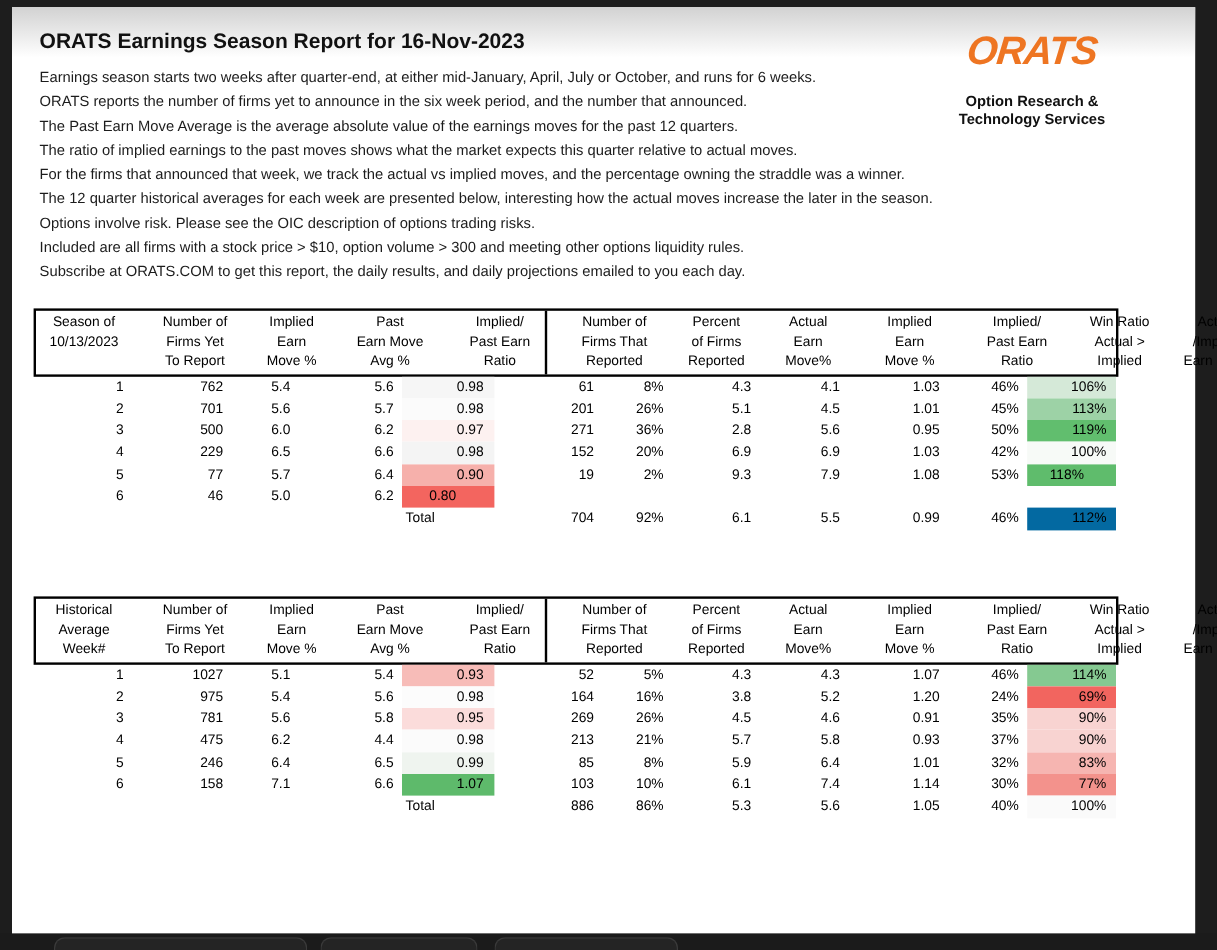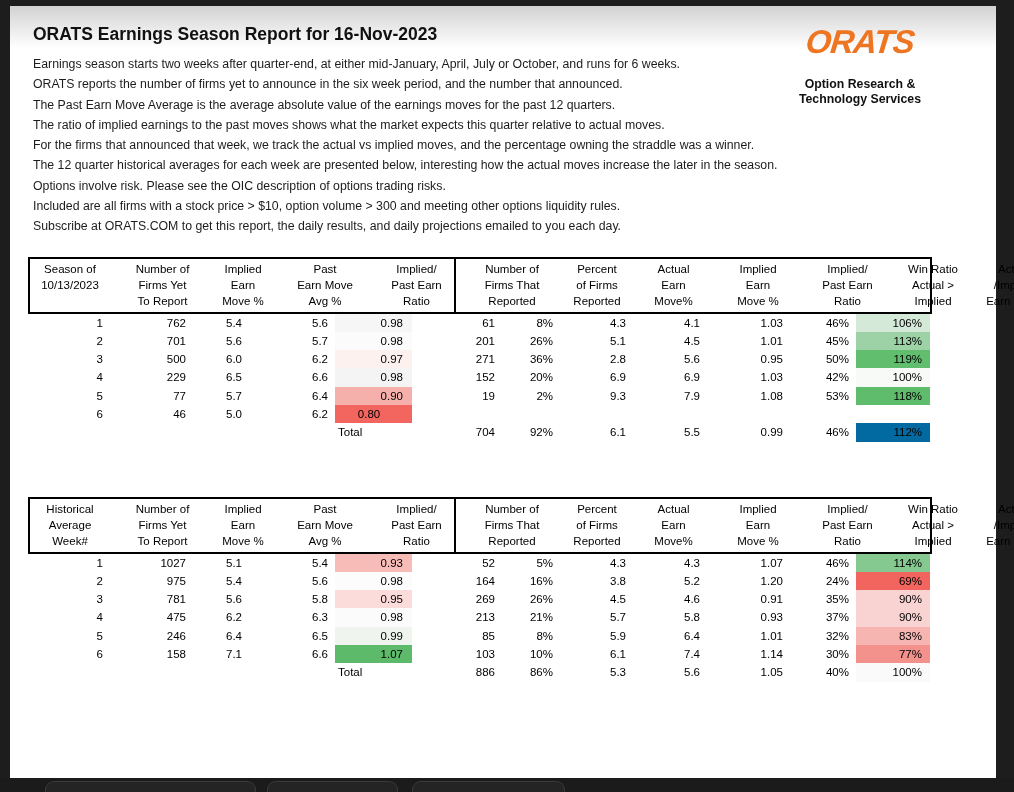--- a/index.html
+++ b/index.html
@@ -185,21 +185,21 @@
           <div class="td c1">77</div>
           <div class="td c2">5.7</div>
           <div class="td c3">6.4</div>
           <div class="td c4" style="background: rgb(246, 176, 171);">0.90</div>
           <div class="td c5">19</div>
           <div class="td c6">2%</div>
           <div class="td c7">9.3</div>
           <div class="td c8">7.9</div>
           <div class="td c9">1.08</div>
           <div class="td c10">53%</div>
-          <div class="td c11" style="background: rgb(95, 188, 108);">118%</div>
+          <div class="td c11" style="background: rgb(95, 188, 108); text-align: center;">118%</div>
         </div>
         <div class="trow">
           <div class="td c0">6</div>
           <div class="td c1">46</div>
           <div class="td c2">5.0</div>
           <div class="td c3">6.2</div>
           <div class="td c4" style="background: rgb(243, 101, 95); text-align: center;">0.80</div>
           <div class="td c5"></div>
           <div class="td c6"></div>
           <div class="td c7"></div>
@@ -325,21 +325,21 @@
           <div class="td c7">4.5</div>
           <div class="td c8">4.6</div>
           <div class="td c9">0.91</div>
           <div class="td c10">35%</div>
           <div class="td c11" style="background: rgb(248, 211, 209);">90%</div>
         </div>
         <div class="trow">
           <div class="td c0">4</div>
           <div class="td c1">475</div>
           <div class="td c2">6.2</div>
-          <div class="td c3">6.3</div>
+          <div class="td c3">4.4</div>
           <div class="td c4" style="background: rgb(251, 251, 251);">0.98</div>
           <div class="td c5">213</div>
           <div class="td c6">21%</div>
           <div class="td c7">5.7</div>
           <div class="td c8">5.8</div>
           <div class="td c9">0.93</div>
           <div class="td c10">37%</div>
           <div class="td c11" style="background: rgb(248, 211, 209);">90%</div>
         </div>
         <div class="trow">

